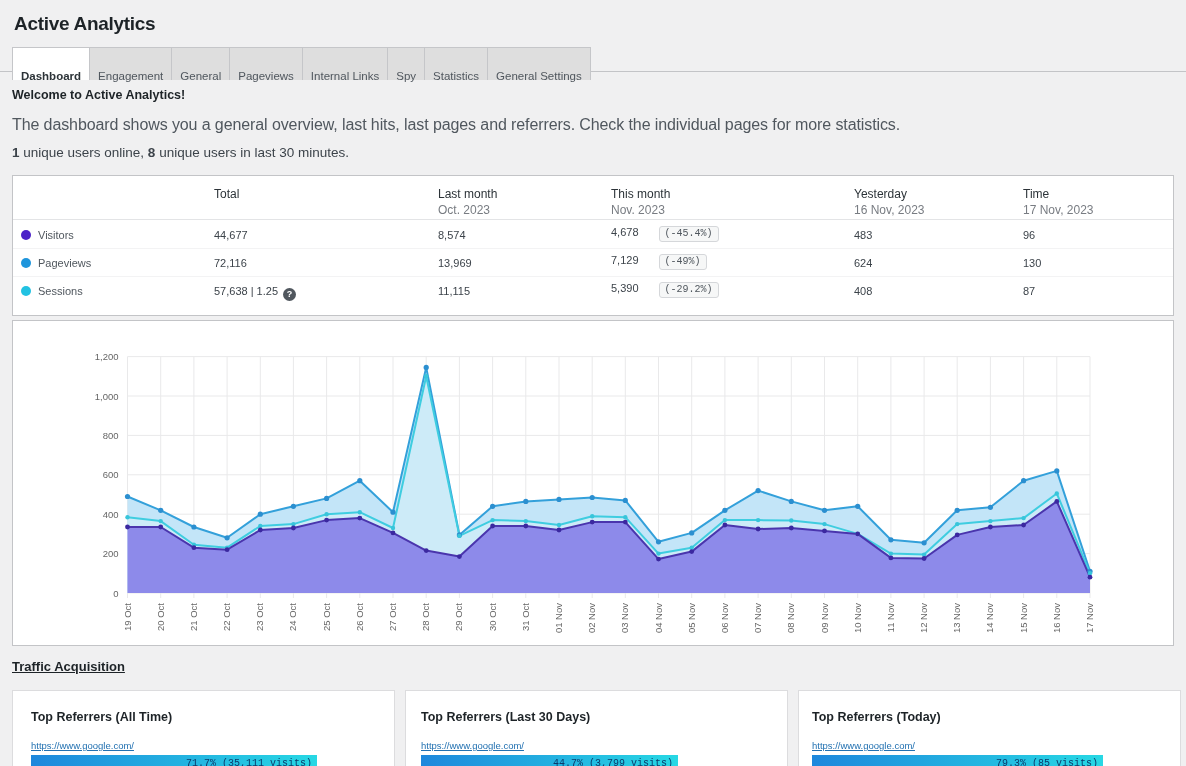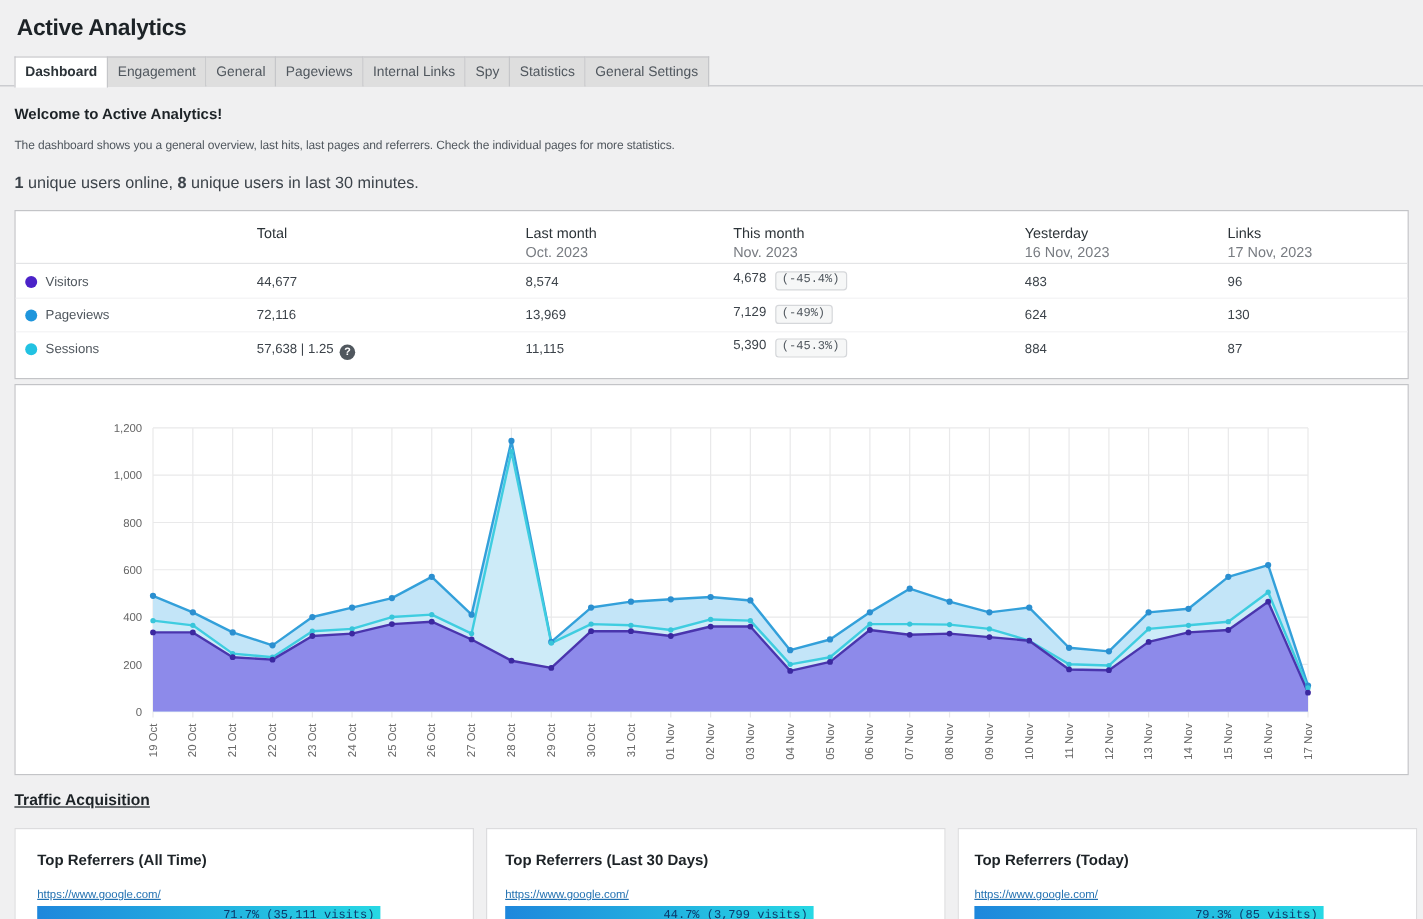--- a/index.html
+++ b/index.html
@@ -1,35 +1,35 @@
 <!DOCTYPE html>
 <html><head>
 <meta charset="utf-8">
 <style>
 * { margin:0; padding:0; box-sizing:border-box; }
 html,body { width:1186px; height:766px; background:#f0f0f1; font-family:"Liberation Sans",sans-serif; color:#3c434a; overflow:hidden; }
 h1.title { position:absolute; left:14px; top:13px; font-size:19px; letter-spacing:-0.3px; font-weight:700; color:#1d2327; }
 
 .tabs { position:absolute; left:0; top:47px; width:1186px; height:25px; border-bottom:1px solid #c3c4c7; padding-left:12px; }
-.tab { display:inline-block; float:left; font-size:11.5px; color:#50575e; background:#dedede; border:1px solid #c5c6c9; border-bottom:none; padding:0 8px; height:25px; line-height:24px; margin-right:0; }
+.tab { display:inline-block; float:left; font-size:11.5px; color:#50575e; background:#dedede; border:1px solid #c5c6c9; border-bottom:none; padding:16px 8px; height:25px; line-height:24px; margin-right:0; }
 .tab + .tab { border-left:none; }
 .tab.active { background:#fff; color:#2c3338; font-weight:bold; height:26px; position:relative; z-index:2; }
 .welcome { position:absolute; left:12px; top:88px; font-size:12.5px; font-weight:bold; color:#1d2327; }
-.para { position:absolute; left:12px; top:116px; font-size:10px; letter-spacing:-0.1px; color:#50575e; }
+.para { position:absolute; left:12px; top:116px; font-size:16px; letter-spacing:-0.1px; color:#50575e; }
 .uniq { position:absolute; left:12px; top:145px; font-size:13.5px; color:#3c434a; }
 
 .tcard { position:absolute; left:12px; top:175px; width:1162px; height:141px; background:#fff; border:1px solid #c3c4c7; }
 .tcard .hline { position:absolute; left:0; top:43px; width:100%; height:1px; background:#e3e4e6; }
 .tcard .rline { position:absolute; left:0; width:100%; height:1px; background:#f3f3f4; }
 .th { position:absolute; top:11px; font-size:12px; color:#2c3338; }
 .ths { position:absolute; top:27px; font-size:12px; color:#787c82; }
 .dot { position:absolute; width:10px; height:10px; border-radius:50%; }
 .rowlab { position:absolute; font-size:11px; color:#50575e; }
 .val { position:absolute; font-size:11px; color:#3c434a; }
-.chip { display:inline-block; font-family:"Liberation Mono",monospace; font-size:10px; color:#50575e; background:#f6f7f7; border:1px solid #d5d7da; border-radius:3px; padding:0px 5px; margin-left:7px; line-height:14px; }
+.chip { display:inline-block; font-family:"Liberation Mono",monospace; font-size:10px; color:#50575e; background:#f6f7f7; border:1px solid #d5d7da; border-radius:3px; padding:0px 5px; margin-left:20px; line-height:14px; }
 .qm { display:inline-block; width:13px; height:13px; border-radius:50%; background:#50575e; color:#fff; font-size:9px; font-weight:bold; text-align:center; line-height:13px; margin-left:5px; vertical-align:-2px; }
 
 .ccard { position:absolute; left:12px; top:320px; width:1162px; height:326px; background:#fff; border:1px solid #c3c4c7; }
 .legend { position:absolute; left:10px; top:18px; width:100%; text-align:center; font-size:10px; color:#666; }
 .lbox { display:inline-block; width:29px; height:7px; border:2px solid; vertical-align:-1px; margin-right:4px; }
 .lgap { display:inline-block; width:11px; }
 
 .tahead { position:absolute; left:12px; top:659px; font-size:13px; font-weight:bold; color:#1d2327;text-decoration:underline; }
 .rcard { position:absolute; top:690px; width:383px; height:90px; background:#fff; border:1px solid #dcdcde; }
 .rhead { position:absolute; left:18px; top:19px; font-size:12.5px; font-weight:bold; color:#1d2327; }
@@ -54,21 +54,21 @@
 <div class="uniq"><b>1</b> unique users online, <b>8</b> unique users in last 30 minutes.</div>
 
 <div class="tcard">
   <span class="th" style="left:201px">Total</span>
   <span class="th" style="left:425px">Last month</span>
     <span class="ths" style="left:425px">Oct. 2023</span>
   <span class="th" style="left:598px">This month</span>
     <span class="ths" style="left:598px">Nov. 2023</span>
   <span class="th" style="left:841px">Yesterday</span>
     <span class="ths" style="left:841px">16 Nov, 2023</span>
-  <span class="th" style="left:1010px">Links</span>
+  <span class="th" style="left:1010px">Time</span>
     <span class="ths" style="left:1010px">17 Nov, 2023</span>
   <div class="hline"></div>
   <div class="rline" style="top:72px"></div>
   <div class="rline" style="top:100px"></div>
 
   <span class="dot" style="left:8px;top:54px;background:#4b22c8"></span>
   <span class="rowlab" style="left:25px;top:53px">Visitors</span>
   <span class="val" style="left:201px;top:53px">44,677</span>
   <span class="val" style="left:425px;top:53px">8,574</span>
   <span class="val" style="left:598px;top:50px">4,678<span class="chip">(-45.4%)</span></span>
@@ -80,22 +80,22 @@
   <span class="val" style="left:201px;top:81px">72,116</span>
   <span class="val" style="left:425px;top:81px">13,969</span>
   <span class="val" style="left:598px;top:78px">7,129<span class="chip">(-49%)</span></span>
   <span class="val" style="left:841px;top:81px">624</span>
   <span class="val" style="left:1010px;top:81px">130</span>
 
   <span class="dot" style="left:8px;top:110px;background:#22c2e2"></span>
   <span class="rowlab" style="left:25px;top:109px">Sessions</span>
   <span class="val" style="left:201px;top:109px">57,638 | 1.25<span class="qm">?</span></span>
   <span class="val" style="left:425px;top:109px">11,115</span>
-  <span class="val" style="left:598px;top:106px">5,390<span class="chip">(-45.3%)</span></span>
-  <span class="val" style="left:841px;top:109px">884</span>
+  <span class="val" style="left:598px;top:106px">5,390<span class="chip">(-29.2%)</span></span>
+  <span class="val" style="left:841px;top:109px">408</span>
   <span class="val" style="left:1010px;top:109px">87</span>
 </div>
 
 <div class="ccard">
   <svg width="1162" height="326" viewBox="0 0 1162 326" style="position:absolute;left:0;top:0">
       <g stroke="#e9e9ea" stroke-width="1">
         <line x1="114.5" y1="272.0" x2="1077.0" y2="272.0"></line>
         <line x1="114.5" y1="232.6" x2="1077.0" y2="232.6"></line>
         <line x1="114.5" y1="193.2" x2="1077.0" y2="193.2"></line>
         <line x1="114.5" y1="153.8" x2="1077.0" y2="153.8"></line>

